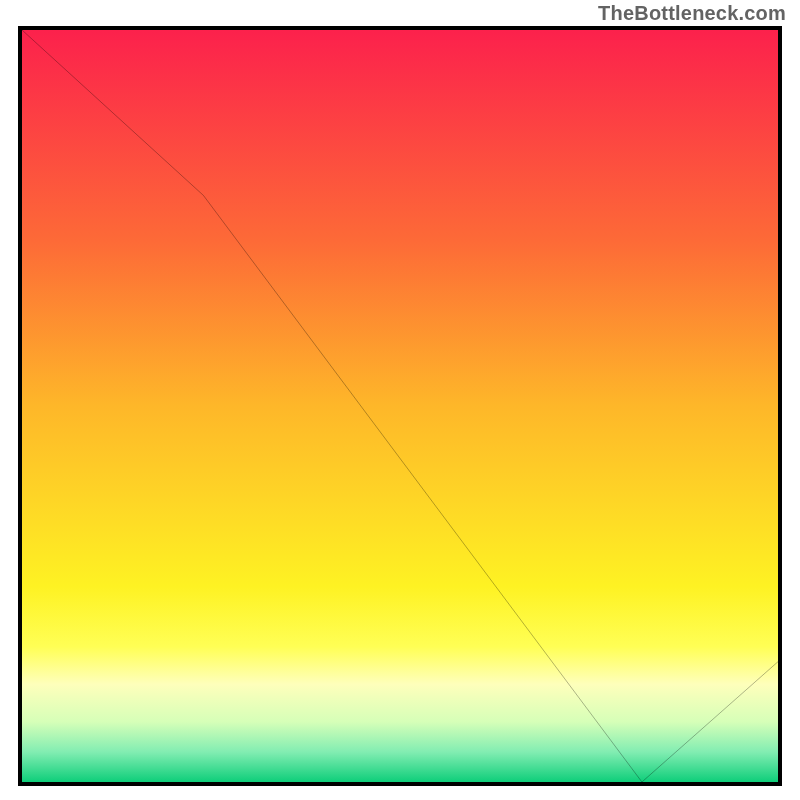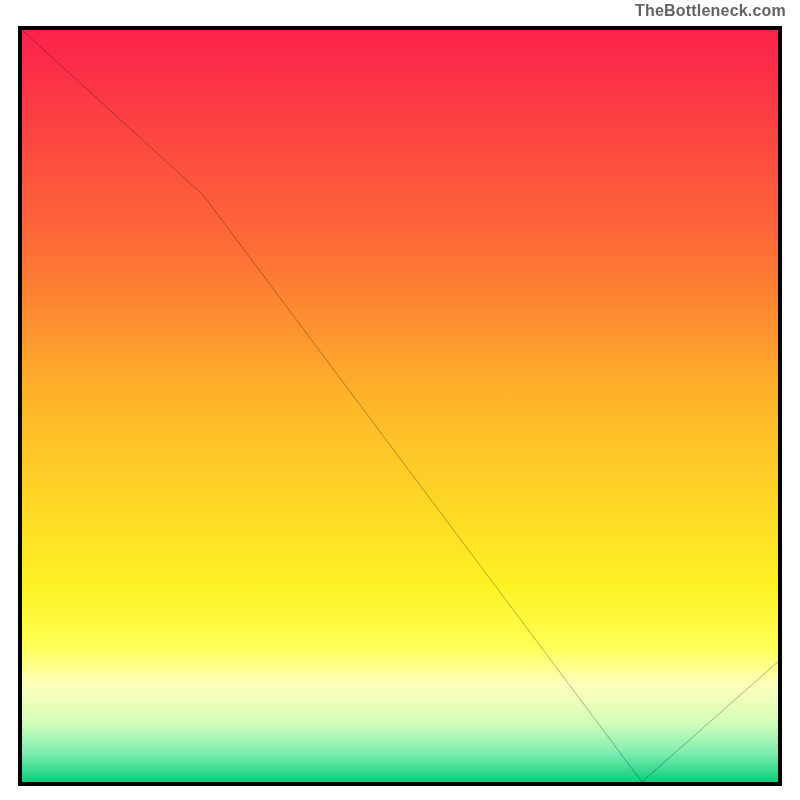--- a/index.html
+++ b/index.html
@@ -8,21 +8,21 @@
     height: 800px;
     background: #ffffff;
     position: relative;
     font-family: Arial, Helvetica, sans-serif;
     overflow: hidden;
   }
   .attribution {
     position: absolute;
     top: 2px;
     right: 14px;
-    font-size: 16px;
+    font-size: 20px;
     font-weight: 600;
     color: #636363;
     letter-spacing: 0.2px;
   }
   .plot-area {
     position: absolute;
     left: 18px;
     top: 26px;
     width: 764px;
     height: 760px;

